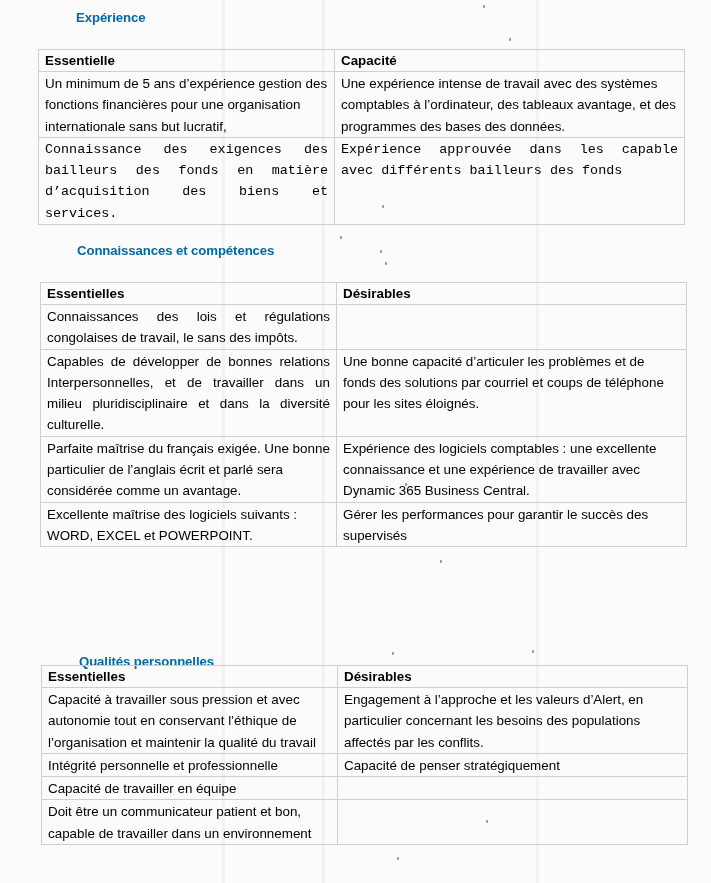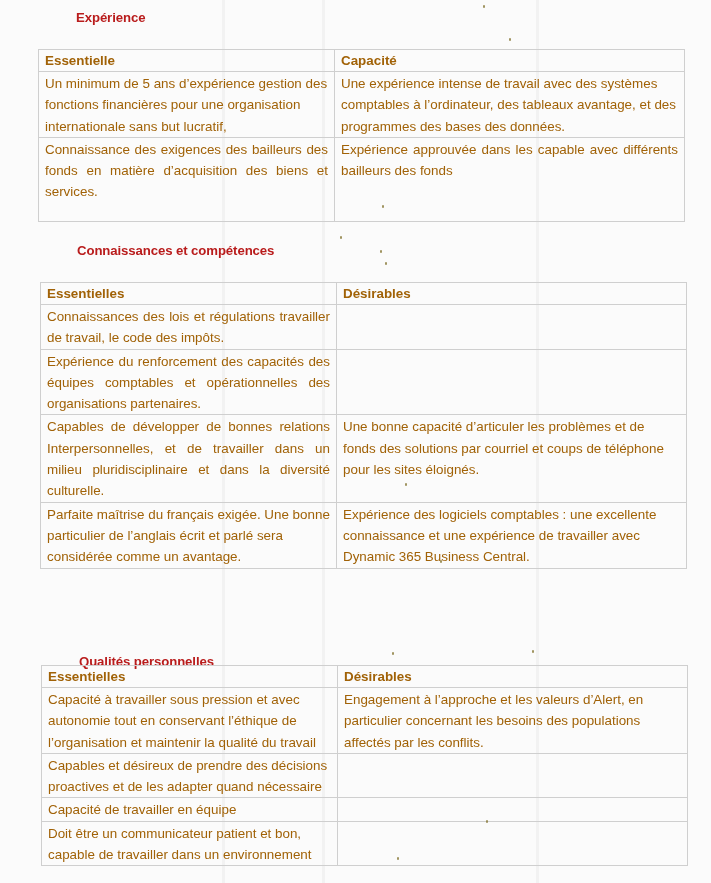--- a/index.html
+++ b/index.html
@@ -21,37 +21,37 @@
       position: absolute;
       top: 0;
       bottom: 0;
       width: 3px;
       background: rgba(0,0,0,0.035);
     }
     .section-title {
       position: absolute;
       font-weight: bold;
       font-size: 13.2px;
-      color: #b91c1c;
+      color: #0369a1;
       letter-spacing: -0.1px;
     }
     table.req {
       position: absolute;
       border-collapse: collapse;
       table-layout: fixed;
     }
     table.req td, table.req th {
       border: 1px solid #cfcfcf;
       vertical-align: top;
       padding: 1px 6px 0 6px;
       line-height: 21.3px;
       font-size: 13.4px;
       text-align: left;
       font-weight: normal;
-      color: #a16207;
+      color: #000000;
     }
     table.req th {
       font-weight: bold;
       line-height: 20px;
     }
     table.req td.justify {
       text-align: justify;
       text-align-last: left;
     }
     .col-l { width: 296px; }
@@ -80,75 +80,75 @@
     </colgroup>
   <tbody>
       <tr>
     <th>Essentielle</th>
     <th>Capacité</th>
   </tr>
   <tr>
     <td>Un minimum de 5 ans d’expérience gestion des fonctions financières pour une organisation internationale sans but lucratif,</td>
     <td>Une expérience intense de travail avec des systèmes comptables à l’ordinateur, des tableaux avantage, et des programmes des bases des données.</td>
   </tr>
-  <tr style="height:84px;">
+  <tr style="height:84px;font-family:Liberation Mono, monospace;">
     <td class="justify">Connaissance des exigences des bailleurs des fonds en matière d’acquisition des biens et services.</td>
     <td class="justify">Expérience approuvée dans les capable avec différents bailleurs des fonds</td>
   </tr>
 </tbody>
   </table>
 
 <div class="section-title" style="left:77px; top:243px;">Connaissances et compétences</div>
 <table class="req" style="left:40px; top:282px;">
   <colgroup>
       <col class="col-l">
       <col class="col-r">
     </colgroup>
   <tbody>
       <tr>
     <th>Essentielles</th>
     <th>Désirables</th>
   </tr>
   <tr>
-    <td class="justify">Connaissances des lois et régulations travailler de travail, le code des impôts.</td>
-    <td></td>
-  </tr>
-  <tr>
-    <td class="justify">Expérience du renforcement des capacités des équipes comptables et opérationnelles des organisations partenaires.</td>
+    <td class="justify">Connaissances des lois et régulations congolaises de travail, le sans des impôts.</td>
     <td></td>
   </tr>
   <tr>
     <td class="justify">Capables de développer de bonnes relations Interpersonnelles, et de travailler dans un milieu pluridisciplinaire et dans la diversité culturelle.</td>
     <td>Une bonne capacité d’articuler les problèmes et de fonds des solutions par courriel et coups de téléphone pour les sites éloignés.</td>
   </tr>
   <tr>
     <td>Parfaite maîtrise du français exigée. Une bonne particulier de l’anglais écrit et parlé sera considérée comme un avantage.</td>
     <td>Expérience des logiciels comptables : une excellente connaissance et une expérience de travailler avec Dynamic 365 Business Central.</td>
+  </tr>
+  <tr>
+    <td>Excellente maîtrise des logiciels suivants : WORD, EXCEL et POWERPOINT.</td>
+    <td>Gérer les performances pour garantir le succès des supervisés</td>
   </tr>
 </tbody>
   </table>
 
 <div class="section-title" style="left:79px; top:654px;">Qualités personnelles</div>
 <table class="req" style="left:41px; top:665px;">
   <colgroup>
       <col class="col-l">
       <col class="col-r">
     </colgroup>
   <tbody>
       <tr>
     <th>Essentielles</th>
     <th>Désirables</th>
   </tr>
   <tr>
     <td>Capacité à travailler sous pression et avec autonomie tout en conservant l’éthique de l’organisation et maintenir la qualité du travail</td>
     <td>Engagement à l’approche et les valeurs d’Alert, en particulier concernant les besoins des populations affectés par les conflits.</td>
   </tr>
   <tr>
-    <td>Capables et désireux de prendre des décisions proactives et de les adapter quand nécessaire</td>
-    <td></td>
+    <td>Intégrité personnelle et professionnelle</td>
+    <td>Capacité de penser stratégiquement</td>
   </tr>
   <tr>
     <td>Capacité de travailler en équipe</td>
     <td></td>
   </tr>
   <tr>
     <td>Doit être un communicateur patient et bon, capable de travailler dans un environnement</td>
     <td></td>
   </tr>
 </tbody>

